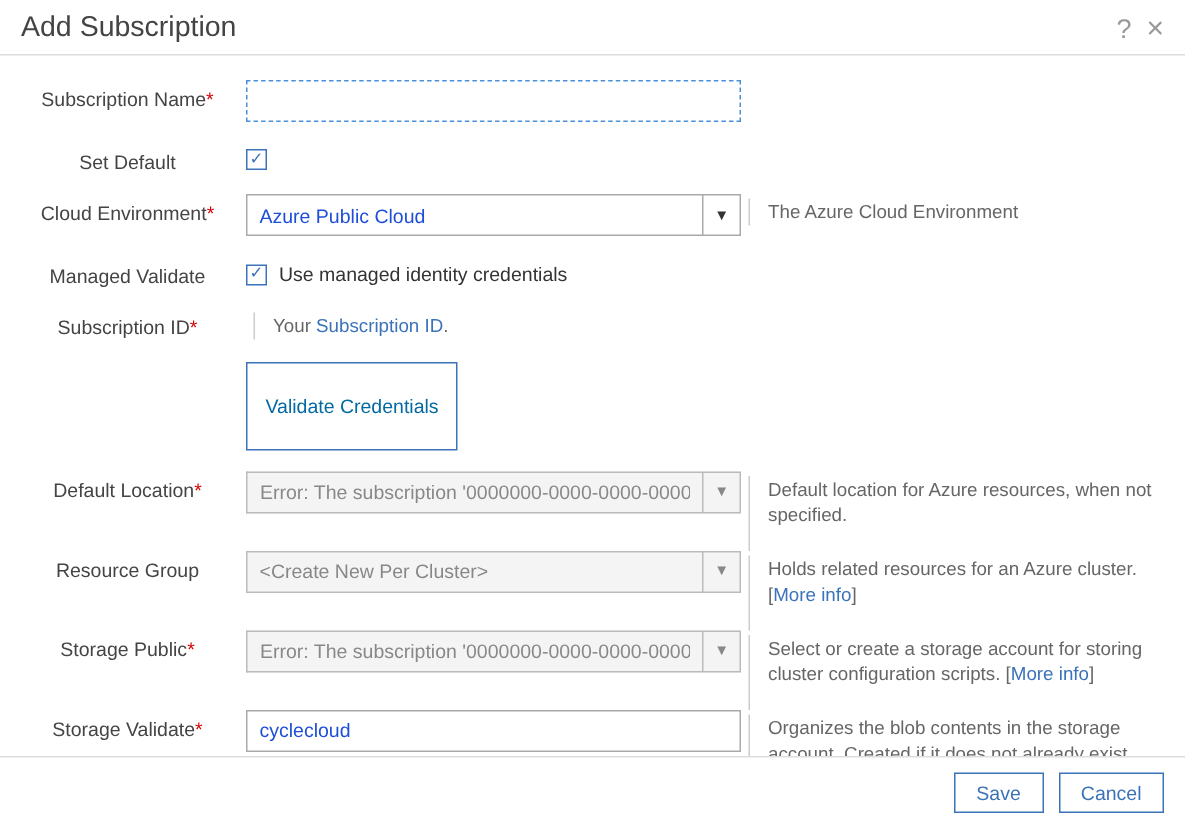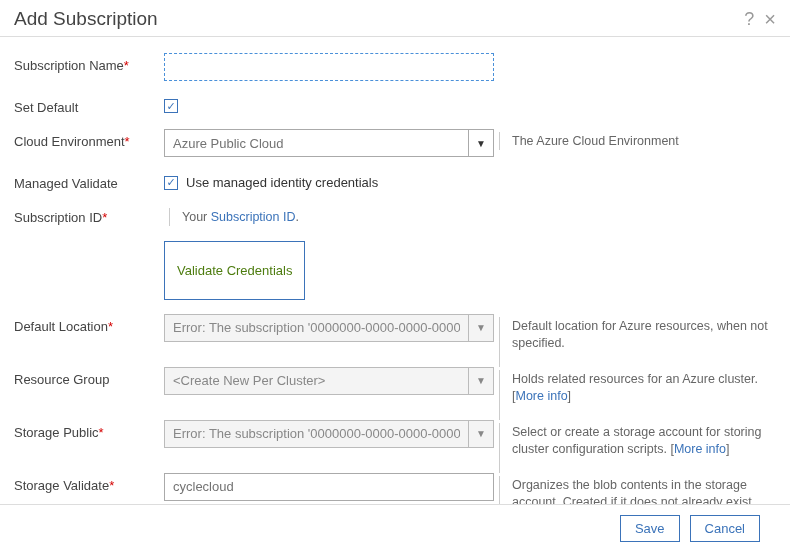--- a/index.html
+++ b/index.html
@@ -48,21 +48,21 @@
       padding: 16px 14px 0 14px;
       overflow: auto;
     }
     .form-row {
       display: flex;
       align-items: flex-start;
       margin-bottom: 14px;
     }
     .col-label {
       width: 150px;
-      text-align: left;
+      text-align: center;
       padding-right: 8px;
       padding-top: 5px;
       color: #444;
       flex-shrink: 0;
     }
     .col-label .req { color: #d40000; }
     .col-control {
       width: 330px;
       flex-shrink: 0;
       display: flex;
@@ -89,21 +89,21 @@
     .col-help.tall.with-divider::before {
       bottom: -14px;
     }
     input[type="text"] {
       width: 100%;
       height: 28px;
       padding: 3px 8px;
       border: 1px solid #aaa;
       font-family: inherit;
       font-size: 13px;
-      color: #737373;
+      color: #1d4ed8;
       background: #fff;
       outline: none;
     }
     input[type="text"].dashed {
       border: 1px dashed #4a90d9;
       background: #fff;
     }
     input[type="text"].disabled-look {
       background: #f4f4f4;
       color: #888;
@@ -148,28 +148,28 @@
       justify-content: center;
       font-size: 11px;
       color: #3b73b9;
       line-height: 1;
       background: #fff;
     }
     .btn-validate {
       display: inline-block;
       padding: 21px 12px;
       border: 1px solid #3b73b9;
-      color: #4d7c0f;
+      color: #0369a1;
       background: #fff;
       font-size: 13px;
     }
     .link { color: #3b73b9; cursor: pointer; }
     .dialog-footer {
       border-top: 1px solid #ddd;
-      padding: 10px 30px;
+      padding: 10px 14px;
       display: flex;
       justify-content: flex-end;
       gap: 10px;
     }
     .btn-footer {
       padding: 5px 14px;
       border: 1px solid #3b73b9;
       color: #3b73b9;
       background: #fff;
       font-size: 13px;

